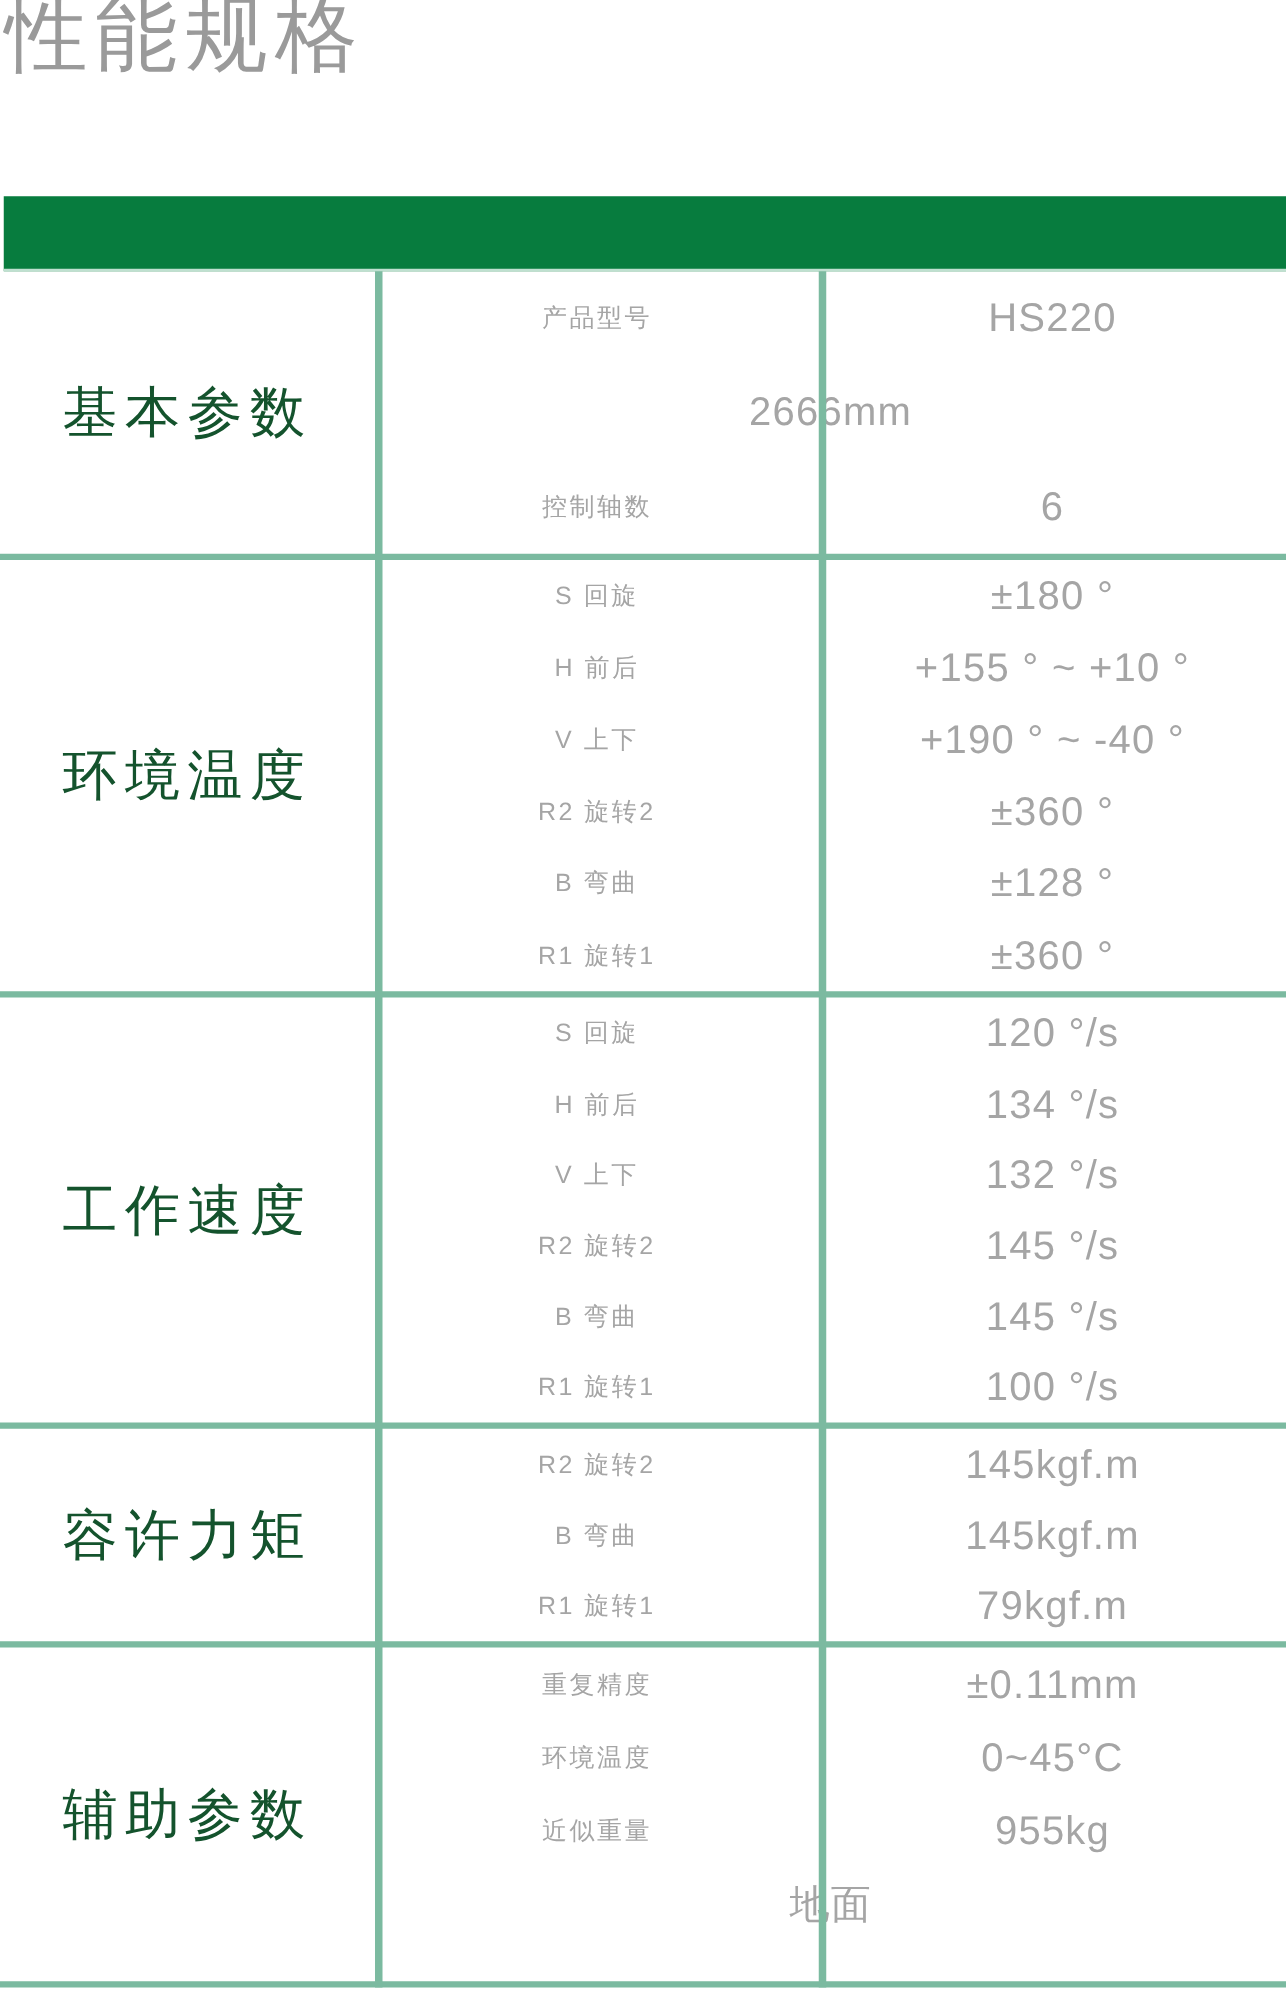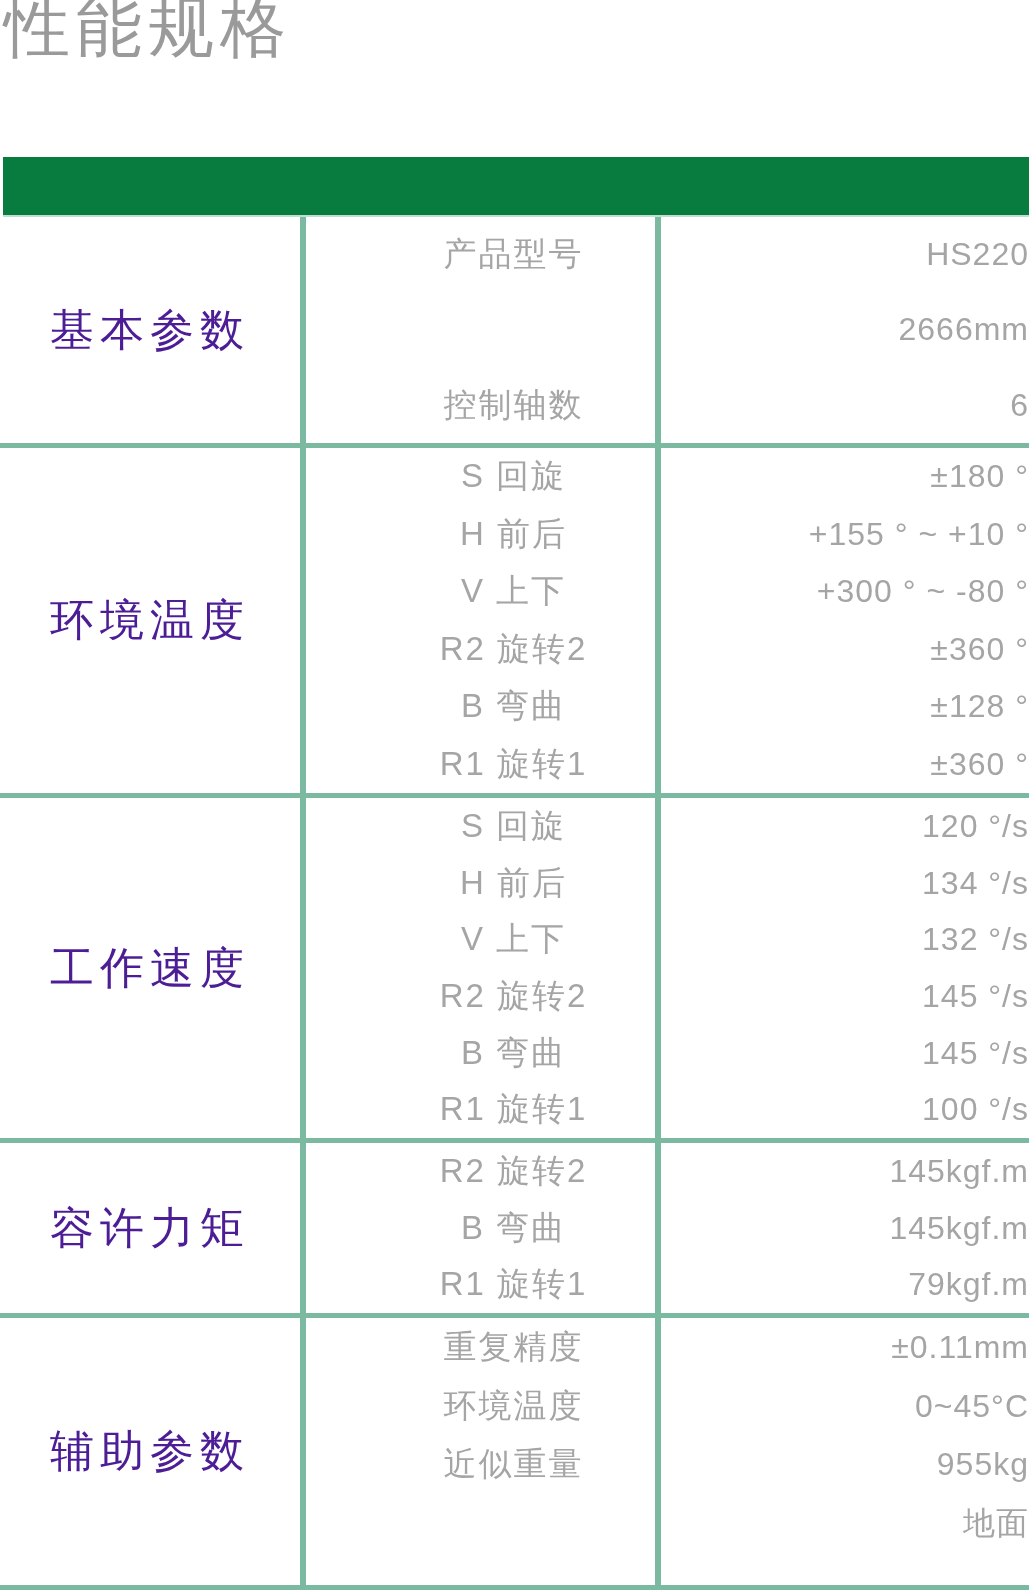--- a/index.html
+++ b/index.html
@@ -56,43 +56,42 @@
   .sec-3 { height: 175px; }
   .sec-4 { height: 272px; }
   .sec-4 .rows { padding-bottom: 32px; }
   .category {
     flex: 0 0 300px;
     display: flex;
     align-items: center;
     justify-content: center;
     font-size: 44px;
     letter-spacing: 6px;
-    color: #4c1d95;
+    color: #14532d;
     text-align: left;
   }
   .rows {
     flex: 1;
     display: flex;
     flex-direction: column;
   }
   .row {
     flex: 1;
     display: flex;
     align-items: center;
   }
   .param {
     flex: 0 0 355px;
     text-align: center;
-    font-size: 33px;
+    font-size: 20px;
     letter-spacing: 2px;
-    margin-left: 36px;
   }
   .value {
     flex: 1;
-    text-align: right;
+    text-align: center;
     font-size: 32px;
     letter-spacing: 1px;
   }
   .vline {
     position: absolute;
     top: 60px;
     bottom: 0;
     width: 6px;
     background: var(--grid-green);
   }
@@ -137,21 +136,21 @@
     <div class="value">±180 °</div>
   </div>
 
   <div class="row">
     <div class="param">H 前后</div>
     <div class="value">+155 ° ~ +10 °</div>
   </div>
 
   <div class="row">
     <div class="param">V 上下</div>
-    <div class="value">+300 ° ~ -80 °</div>
+    <div class="value">+190 ° ~ -40 °</div>
   </div>
 
   <div class="row">
     <div class="param">R2 旋转2</div>
     <div class="value">±360 °</div>
   </div>
 
   <div class="row">
     <div class="param">B 弯曲</div>
     <div class="value">±128 °</div>

